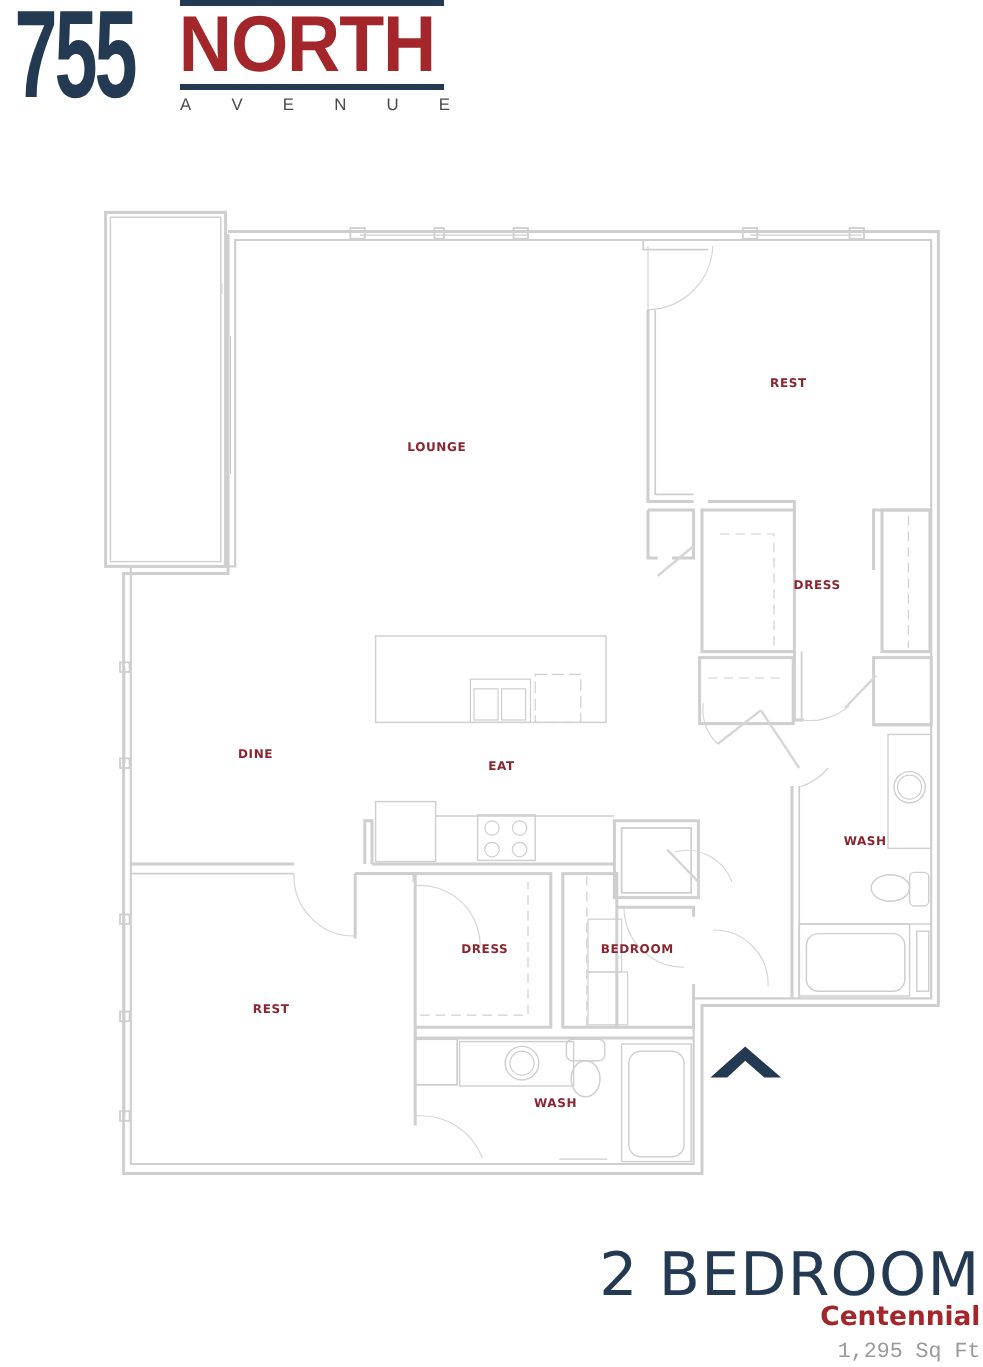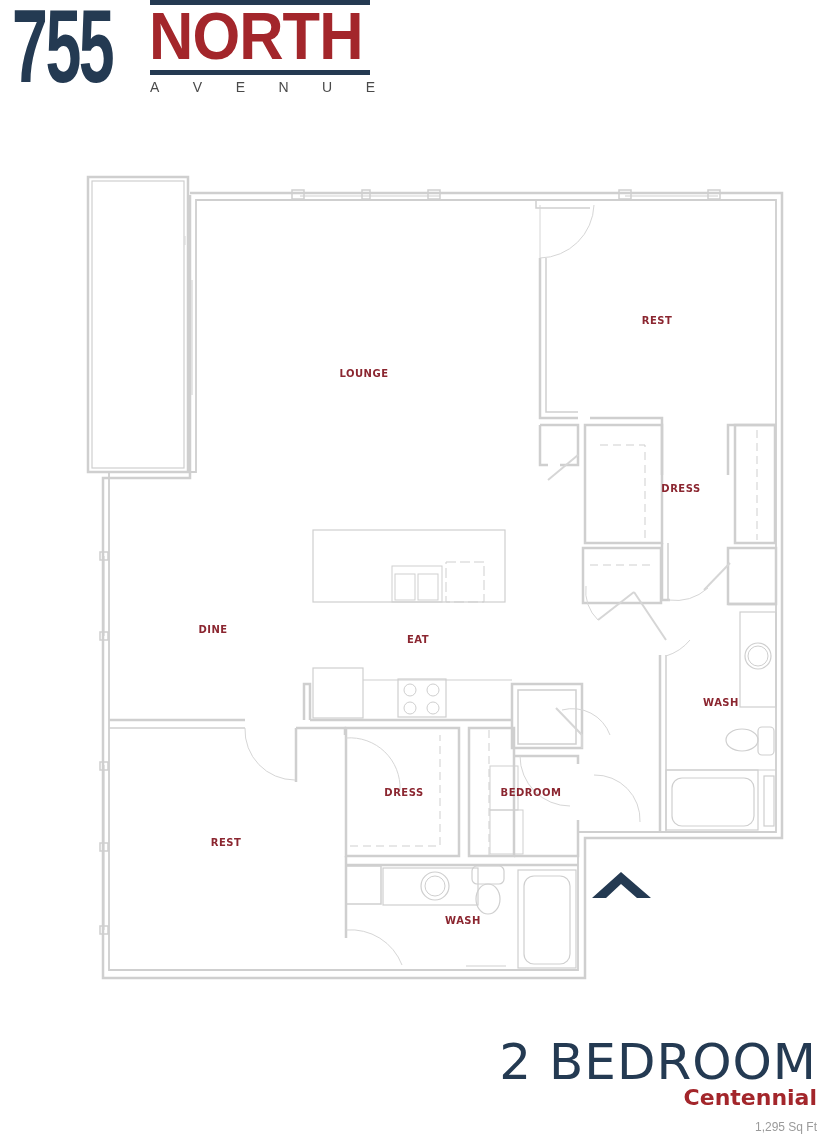--- a/index.html
+++ b/index.html
@@ -14,21 +14,21 @@
   .logo-north { position: absolute; left: 137px; top: 3px; font-family: "Liberation Sans", sans-serif; font-weight: bold; font-size: 66px; line-height: 66px; color: #a3262b; letter-spacing: -1px; transform: scaleX(0.93); transform-origin: left top; }
   .logo-avenue { position: absolute; left: 138px; top: 79px; width: 225px; display: flex; justify-content: space-between; font-size: 14px; color: #4a4a4a; font-family: "Liberation Sans", sans-serif; }
 
   
   .plan { position: absolute; left: 0; top: 0; width: 819px; height: 1139px; }
   .room-label { position: absolute; font-family: "DejaVu Sans", sans-serif; font-weight: bold; font-size: 10px; color: #8b2630; letter-spacing: 0.5px; transform: translate(-50%, -50%); white-space: nowrap; }
 
   
   .unit-type { position: absolute; right: 2px; top: 1016px; font-family: "DejaVu Sans", sans-serif; font-size: 50px; color: #243a52; letter-spacing: 1px; line-height: 60px; font-weight: normal; margin-top: 16px; }
   .unit-name { position: absolute; right: 2px; top: 1083px; font-family: "DejaVu Sans", sans-serif; font-weight: bold; font-size: 22px; color: #a3262b; line-height: 30px; }
-  .unit-size { position: absolute; right: 2px; top: 1118px; font-family: Liberation Sans, sans-serif; font-size: 12px; color: #9a9a9a; line-height: 18px; }
+  .unit-size { position: absolute; right: 2px; top: 1118px; font-family: Liberation Mono, monospace; font-size: 18px; color: #9a9a9a; line-height: 18px; }
 </style>
 </head>
 <body>
 
 <div class="logo">
   <div class="logo-num">755</div>
   <div class="logo-bar top"></div>
   <div class="logo-north">NORTH</div>
   <div class="logo-bar bottom"></div>
   <div class="logo-avenue">

